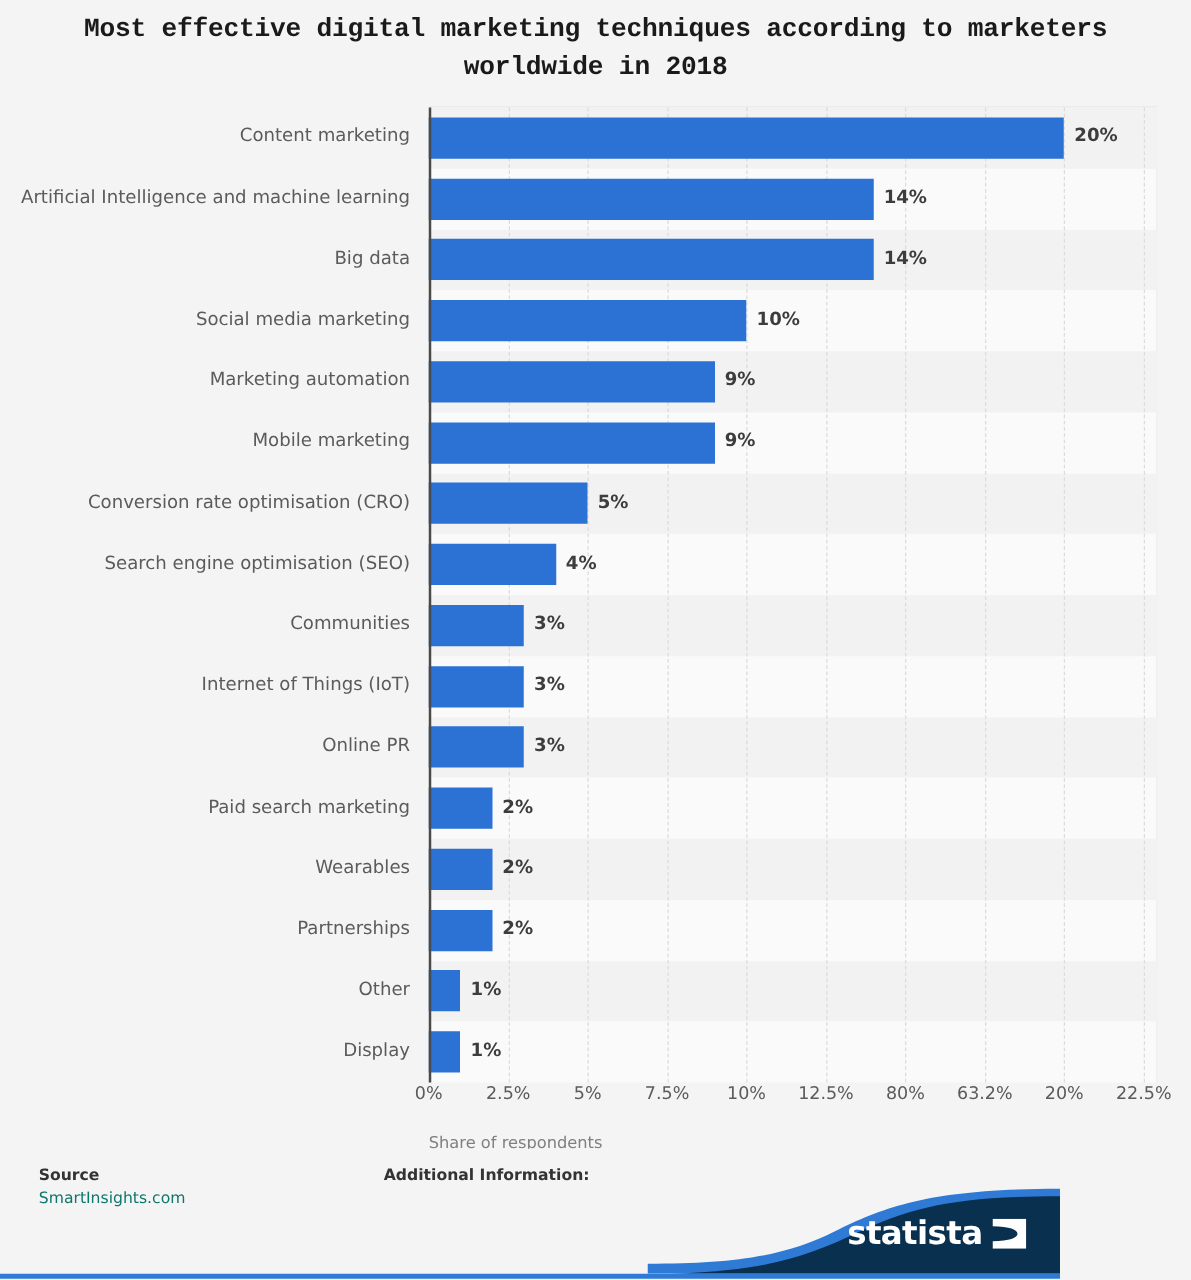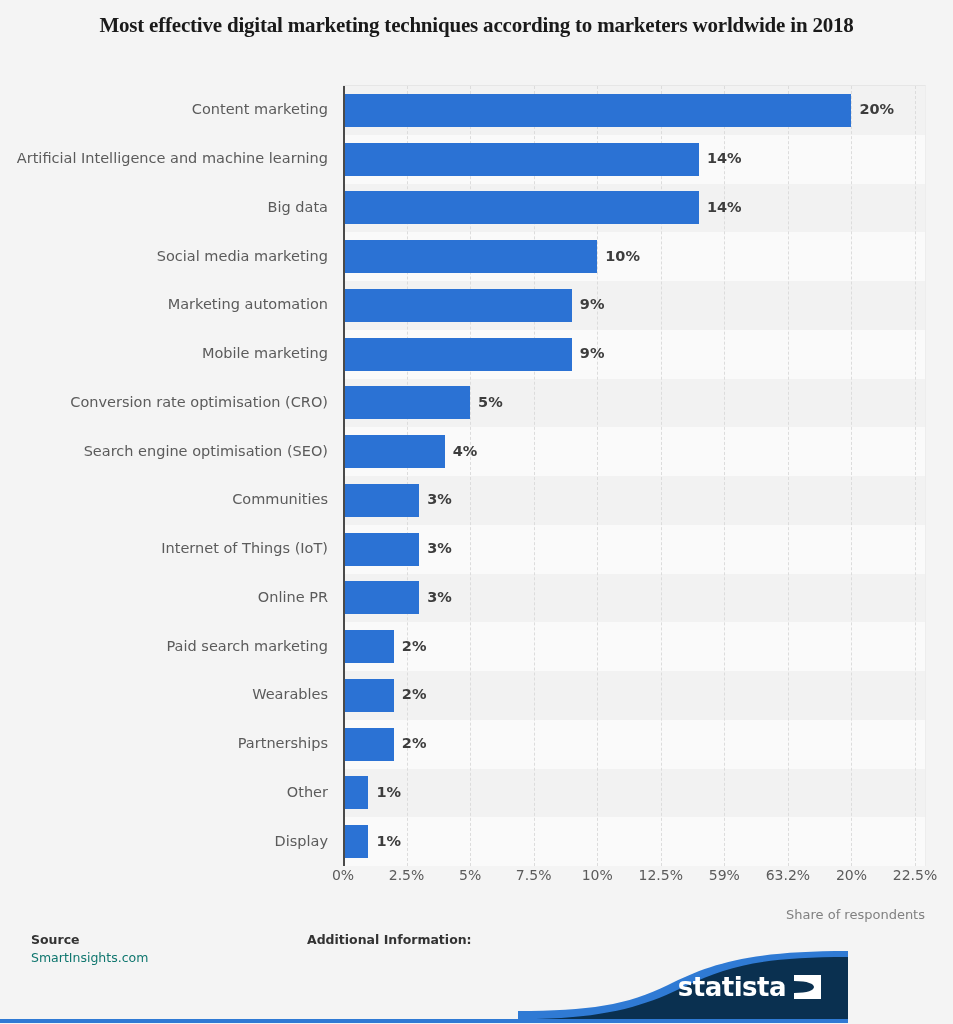--- a/index.html
+++ b/index.html
@@ -14,21 +14,21 @@
     overflow: hidden;
     position: relative;
   }
 
   
   #chart-title {
     box-sizing: border-box;
     width: 953px;
     padding: 10px 18px 0 18px;
     text-align: center;
-    font-family: Liberation Serif, serif;
+    font-family: Liberation Mono, monospace;
     font-size: 21px;
     font-weight: bold;
     line-height: 30px;
     color: #1a1a1a;
     letter-spacing: -0.2px;
   }
 
   
   #chart-region {
     position: absolute;
@@ -121,21 +121,21 @@
     transform: translateX(-50%);
     font-size: 14px;
     color: #5b5b5b;
     white-space: nowrap;
   }
   #x-axis-title {
     position: absolute;
     left: 343px;
     top: 822px;
     width: 582px;
-    text-align: right;
+    text-align: left;
     font-size: 13px;
     color: #808080;
   }
 
   
   #footer {
     position: absolute;
     left: 0;
     bottom: 0;
     width: 848px;
@@ -291,21 +291,21 @@
       <div class="bar-value" style="left: 376.422px; top: 747.625px;">1%</div>
     </div>
 
   <div id="x-axis">
       <div class="x-tick" style="left: 0px;">0%</div>
       <div class="x-tick" style="left: 63.5556px;">2.5%</div>
       <div class="x-tick" style="left: 127.111px;">5%</div>
       <div class="x-tick" style="left: 190.667px;">7.5%</div>
       <div class="x-tick" style="left: 254.222px;">10%</div>
       <div class="x-tick" style="left: 317.778px;">12.5%</div>
-      <div class="x-tick" style="left: 381.333px;">59%</div>
+      <div class="x-tick" style="left: 381.333px;">80%</div>
       <div class="x-tick" style="left: 444.889px;">63.2%</div>
       <div class="x-tick" style="left: 508.444px;">20%</div>
       <div class="x-tick" style="left: 572px;">22.5%</div>
     </div>
   <div id="x-axis-title">Share of respondents</div>
 </div>
 
 <div id="footer">
 
   <div id="source-block">

